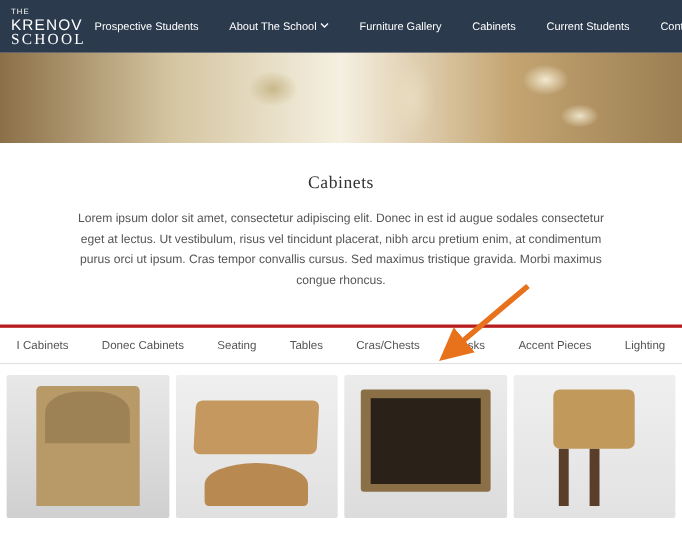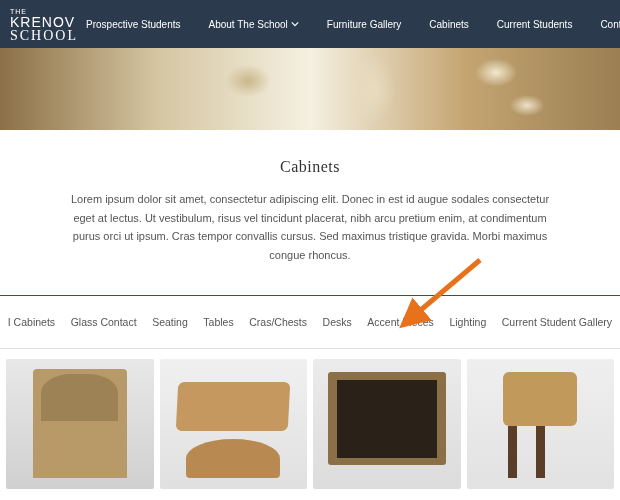--- a/index.html
+++ b/index.html
@@ -15,21 +15,21 @@
   .hero { height:82px; width:100%; background:linear-gradient(90deg,#8b6f47 0%,#d4c5a0 25%,#f5f0e1 50%,#c4a572 75%,#9b7e52 100%); position:relative; overflow:hidden; }
   .hero::before { content:""; position:absolute; inset:0; background:
     radial-gradient(ellipse 40px 60px at 60% 50%, #e8dcc0 0%, transparent 60%),
     radial-gradient(ellipse 30px 20px at 80% 30%, #f2e9d0 0%, transparent 70%),
     radial-gradient(ellipse 25px 15px at 85% 70%, #ede2c8 0%, transparent 70%),
     radial-gradient(ellipse 35px 25px at 40% 40%, #c9b88a 0%, transparent 65%); }
   .title-sec { text-align:center; padding:28px 0 14px; }
   .page-title { font-family:"Times New Roman",Georgia,serif; font-size:16px; color:#333; font-weight:400; letter-spacing:0.5px; }
   .desc-sec { text-align:center; padding:0 70px 30px; }
   .desc { font-family:Liberation Sans, sans-serif; font-size:11px; color:#555; line-height:1.7; }
-  .catnav { border-top:1px solid #b91c1c; border-bottom:1px solid #e0e0e0; padding:20px 0; display:flex; justify-content:space-around; font-family:"Helvetica Neue",Arial,sans-serif; font-size:10.5px; color:#555; }
+  .catnav { border-top:3px solid #b91c1c; border-bottom:1px solid #e0e0e0; padding:10px 0; display:flex; justify-content:space-around; font-family:"Helvetica Neue",Arial,sans-serif; font-size:10.5px; color:#555; }
   .catitem { cursor:pointer; white-space:nowrap; padding:0 4px; }
   .gallery { display:flex; gap:6px; padding:10px 6px 0; }
   .thumb { flex:1; height:130px; border-radius:2px; position:relative; overflow:hidden; }
   .t1 { background:linear-gradient(180deg,#e8e8e8 0%,#d0d0d0 100%); }
   .t1::before { content:""; position:absolute; left:18%; top:8%; width:64%; height:84%; background:#b89968; border-radius:4px 4px 0 0; }
   .t1::after { content:""; position:absolute; left:24%; top:12%; width:52%; height:36%; background:#9d8255; border-radius:40% 40% 0 0; }
   .t2 { background:linear-gradient(180deg,#f0f0f0 0%,#e0e0e0 100%); }
   .t2::before { content:""; position:absolute; left:12%; top:18%; width:76%; height:38%; background:#c4985f; border-radius:6px; transform:skewX(-3deg); }
   .t2::after { content:""; position:absolute; left:18%; top:62%; width:64%; height:30%; background:#b88a52; border-radius:50% 50% 4px 4px; }
   .t3 { background:linear-gradient(180deg,#ebebeb 0%,#dcdcdc 100%); }
@@ -93,28 +93,27 @@
     <defs>
         <marker id="ah" markerWidth="6" markerHeight="6" refX="5" refY="3" orient="auto">
           <path d="M0,0 L6,3 L0,6 Z" fill="#e8711c"></path>
         </marker>
       </defs>
     <line x1="95" y1="5" x2="18" y2="70" stroke="#e8711c" stroke-width="5" marker-end="url(#ah)"></line>
   </svg>
 
   <div class="catnav">
     <span class="catitem">I Cabinets</span>
-    <span class="catitem">Glass Contact</span>
+    <span class="catitem">Donec Cabinets</span>
     <span class="catitem">Seating</span>
     <span class="catitem">Tables</span>
     <span class="catitem">Cras/Chests</span>
     <span class="catitem">Desks</span>
     <span class="catitem">Accent Pieces</span>
     <span class="catitem">Lighting</span>
-    <span class="catitem">Current Student Gallery</span>
   </div>
 
   <div class="gallery">
     <div class="thumb t1"></div>
     <div class="thumb t2"></div>
     <div class="thumb t3">
         <div class="spine"></div>
       </div>
     <div class="thumb t4"></div>
   </div>

